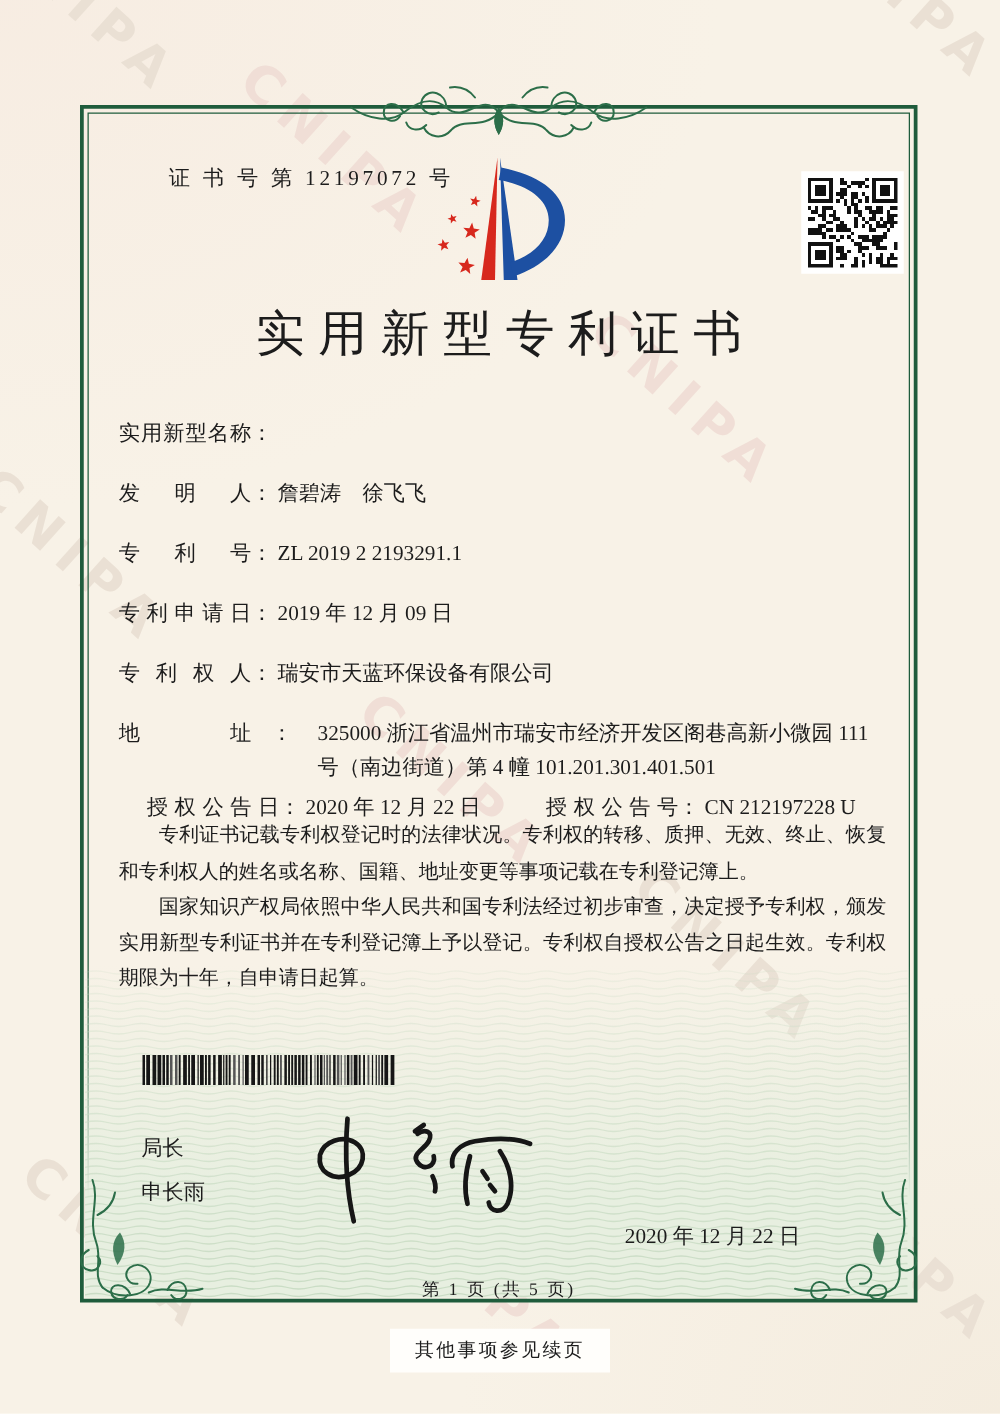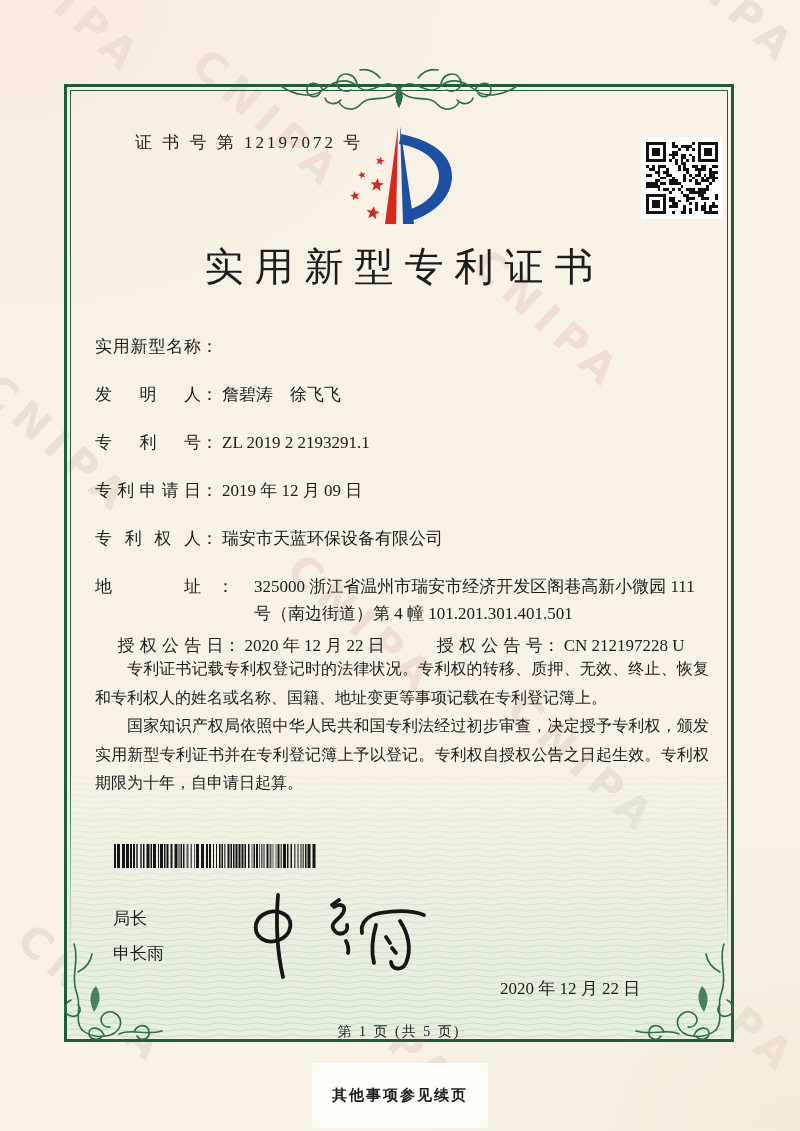--- a/index.html
+++ b/index.html
@@ -45,21 +45,21 @@
   .signame{position:absolute;left:46px;top:855px;font-size:17px;}
   .sigscript{position:absolute;left:161px;top:788px;width:215px;height:115px;}
   .issuedate{position:absolute;left:353px;top:890px;width:300px;text-align:center;font-size:17px;}
   .pageinfo{position:absolute;left:0;top:936px;width:100%;text-align:center;font-size:14px;letter-spacing:2px;}
   .cornerdec{position:absolute;width:100px;height:100px;bottom:-3px;z-index:3;}
   .cornerdec.left{left:-3px;}
   .cornerdec.right{right:-3px;transform:scaleX(-1);}
   .toporn{position:absolute;left:50%;top:-27px;transform:translateX(-50%);
           width:240px;height:52px;z-index:3;}
   .contnote{position:absolute;left:50%;top:1063px;transform:translateX(-50%);
-            background:#fffefb;padding:23px 20px;font-size:15px;letter-spacing:2px;z-index:2;font-weight:bold;}
+            background:#fffefb;padding:8px 20px;font-size:15px;letter-spacing:2px;z-index:2;}
   .dec-stroke{fill:none;stroke:#2c6e49;stroke-width:1.6;stroke-linecap:round;}
   .sig-stroke{fill:none;stroke:#161616;stroke-width:3.8;stroke-linecap:round;stroke-linejoin:round;}
 </style>
 </head>
 <body>
 
 <div class="page">
 
   <div id="wm-layer">
       <div class="wm c0" style="left: -25px; top: -20px;">CNIPA</div>

